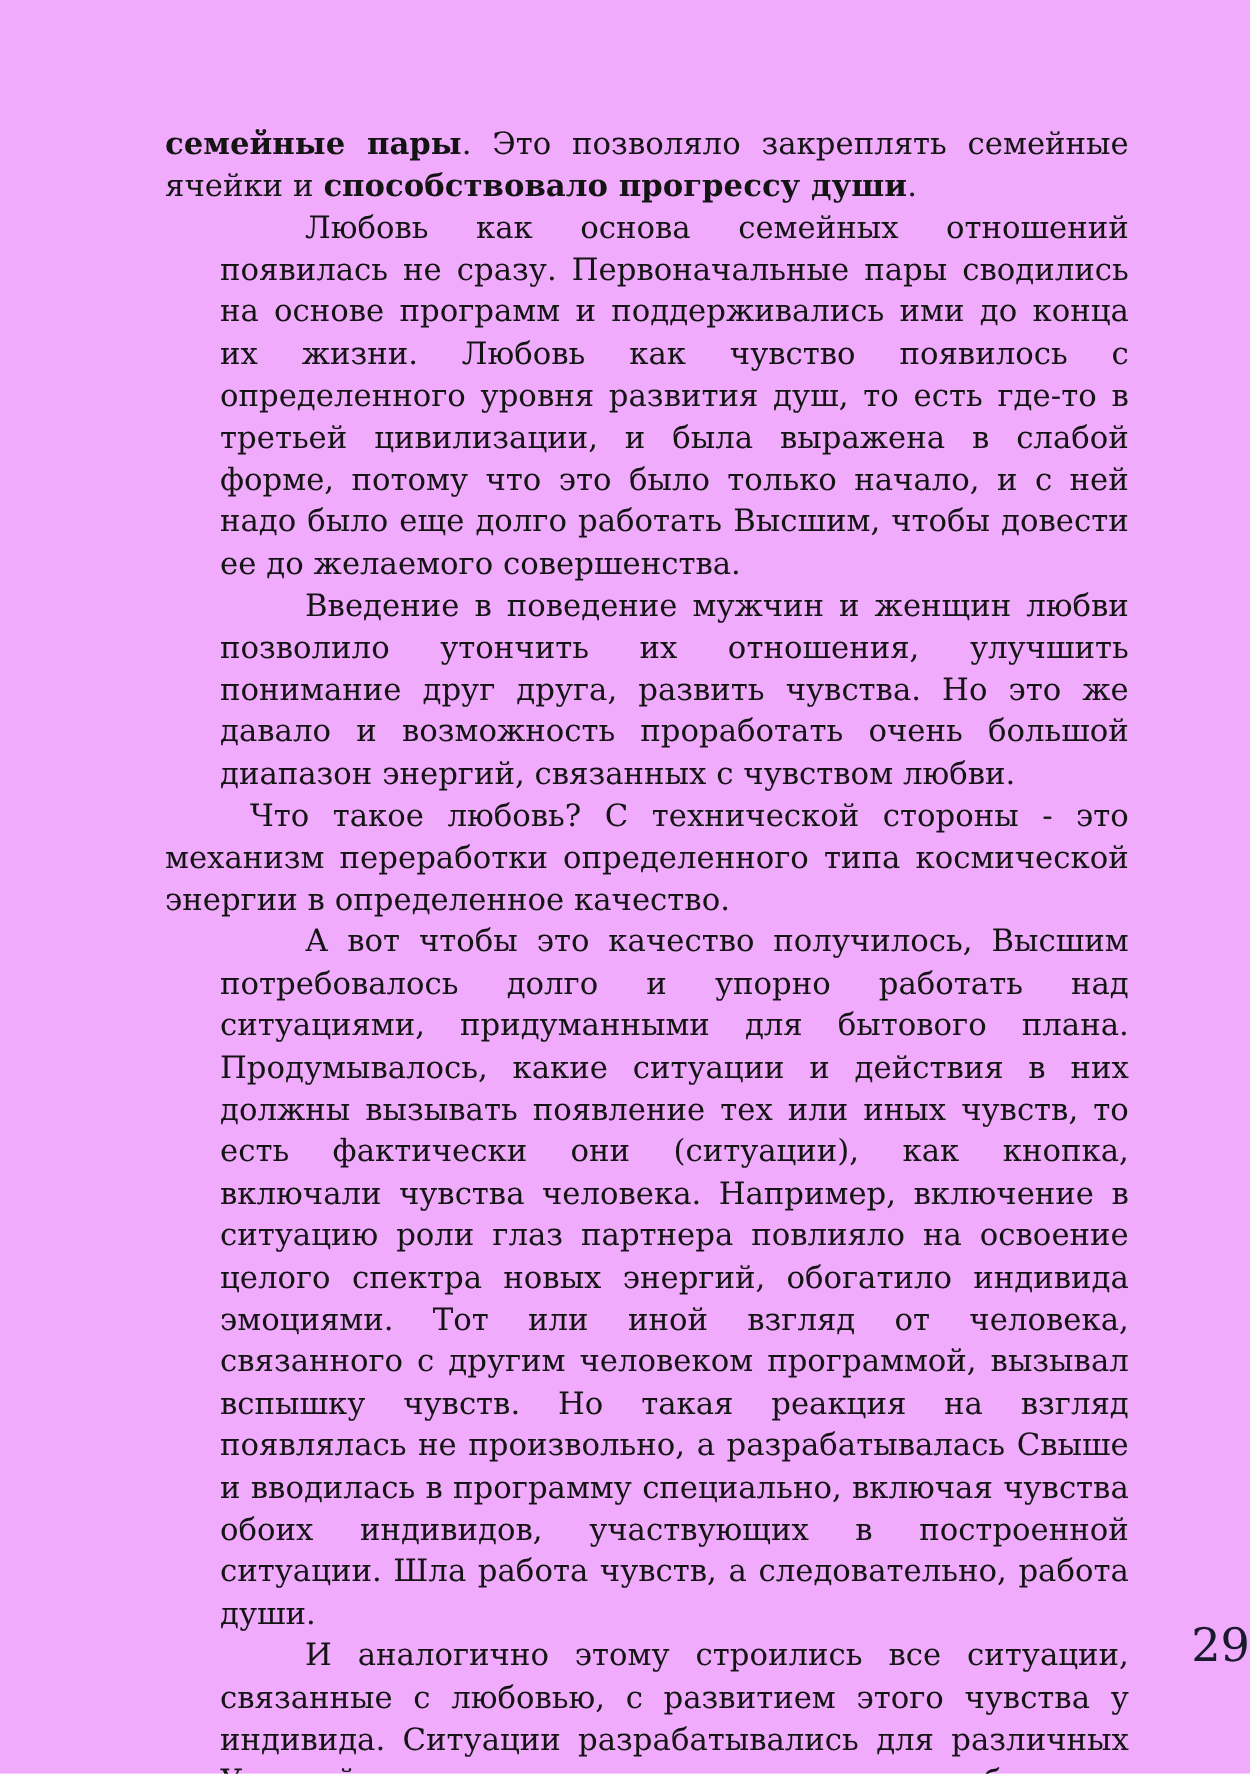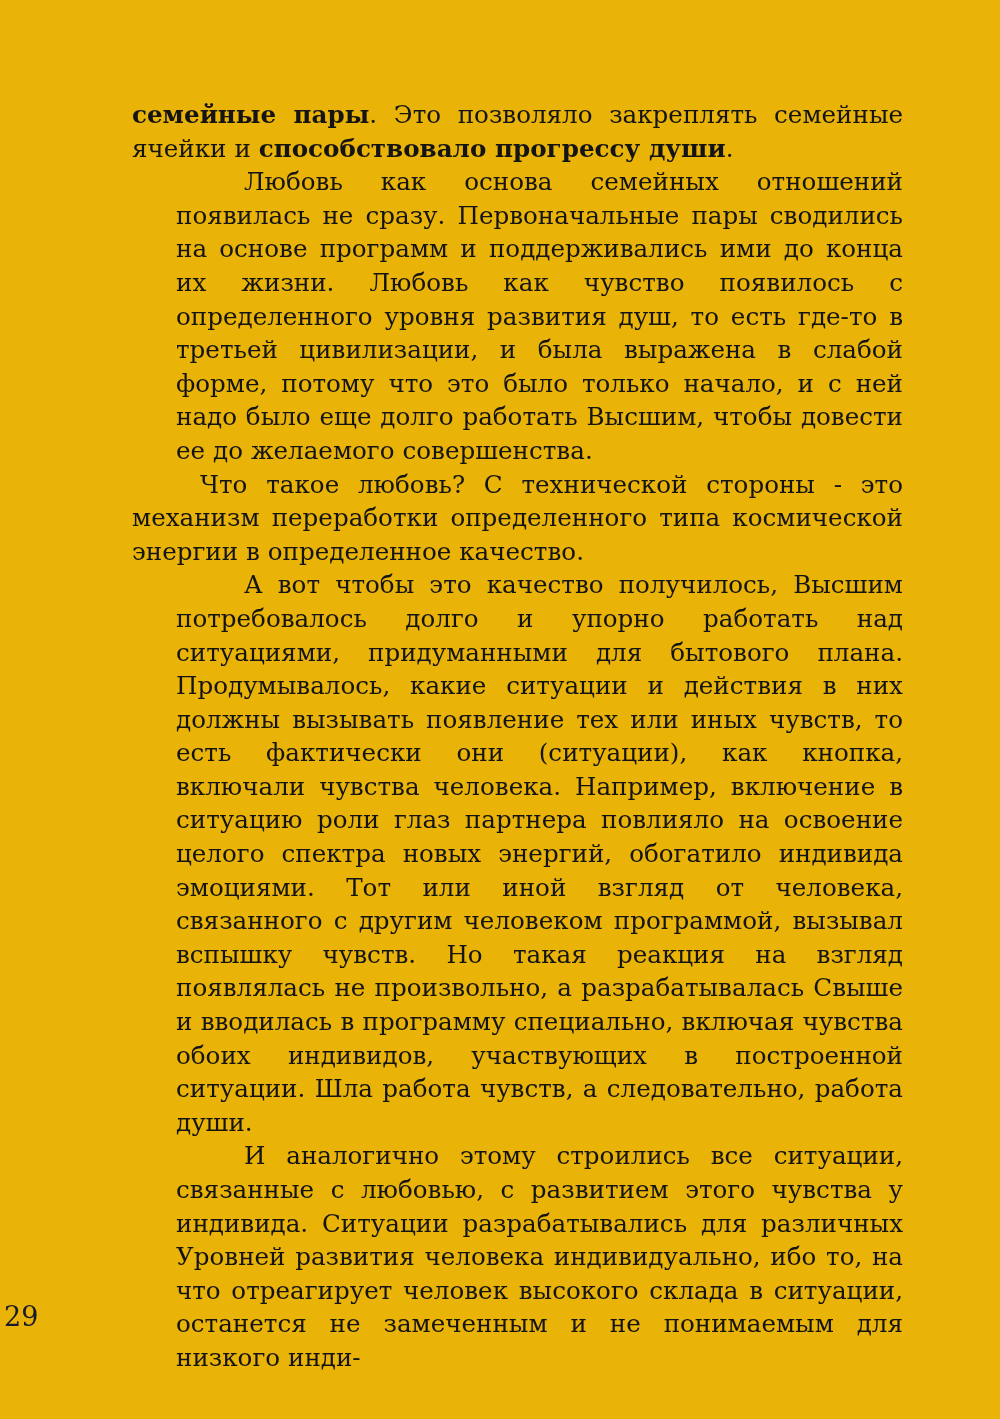--- a/index.html
+++ b/index.html
@@ -14,21 +14,21 @@
     position: relative;
     overflow: hidden;
     font-family: "DejaVu Serif", "Liberation Serif", serif;
     color: #141414;
     -webkit-font-smoothing: antialiased;
   }
 
   .page {
     position: absolute;
     inset: 0;
-    background: #eab308;
+    background: #f0abfc;
   }
 
   
   .text-column {
     position: absolute;
     left: 132px;
     top: 98px;
     width: 771px;
   }
 
@@ -63,42 +63,43 @@
     text-indent: 68px;
   }
 
   
   .para.continues {
     text-align: justify;
   }
 
   .page-number {
     position: absolute;
-    left: 4px;
+    left: 16px;
     right: 0;
     top: 1300px;
-    text-align: left;
-    font-size: 27px;
+    text-align: right;
+    font-size: 37px;
     line-height: 34px;
     font-family: "DejaVu Serif", "Liberation Serif", serif;
     color: #1a1a2e;
   }
 </style>
 </head>
 <body>
 
 <div class="page">
 
   <div class="text-column">
 
     <p class="para no-indent"><span class="bold">семейные пары</span><span>. Это позволяло закреплять семейные ячейки и </span><span class="bold">способствовало прогрессу души</span><span>.</span></p>
 
     <p class="para indent">Любовь как основа семейных отношений появилась не сразу. Первоначальные пары сводились на основе программ и поддерживались ими до конца их жизни. Любовь как чувство появилось с определенного уровня развития душ, то есть где-то в третьей цивилизации, и была выражена в слабой форме, потому что это было только начало, и с ней надо было еще долго работать Высшим, чтобы довести ее до желаемого совершенства.</p>
 
 
+    <p class="para indent">Введение в поведение мужчин и женщин любви позволило утончить их отношения, улучшить понимание друг друга, развить чувства. Но это же давало и возможность проработать очень большой диапазон энергий, связанных с чувством любви.</p>
 
     <p class="para all-bold">Что такое любовь? С технической стороны - это механизм переработки определенного типа космической энергии в определенное качество.</p>
 
     <p class="para indent">А вот чтобы это качество получилось, Высшим потребовалось долго и упорно работать над ситуациями, придуманными для бытового плана. Продумывалось, какие ситуации и действия в них должны вызывать появление тех или иных чувств, то есть фактически они (ситуации), как кнопка, включали чувства человека. Например, включение в ситуацию роли глаз партнера повлияло на освоение целого спектра новых энергий, обогатило индивида эмоциями. Тот или иной взгляд от человека, связанного с другим человеком программой, вызывал вспышку чувств. Но такая реакция на взгляд появлялась не произвольно, а разрабатывалась Свыше и вводилась в программу специально, включая  чувства обоих индивидов, участвующих в построенной ситуации. Шла работа чувств, а следовательно, работа души.</p>
 
     <p class="para indent continues">И аналогично этому строились все ситуации, связанные с любовью, с развитием этого чувства у индивида. Ситуации разрабатывались для различных Уровней развития человека индивидуально, ибо то, на что отреагирует человек высокого склада в ситуации, останется не замеченным и не понимаемым для низкого инди-</p>
 
   </div>
 
   <div class="page-number">29</div>

